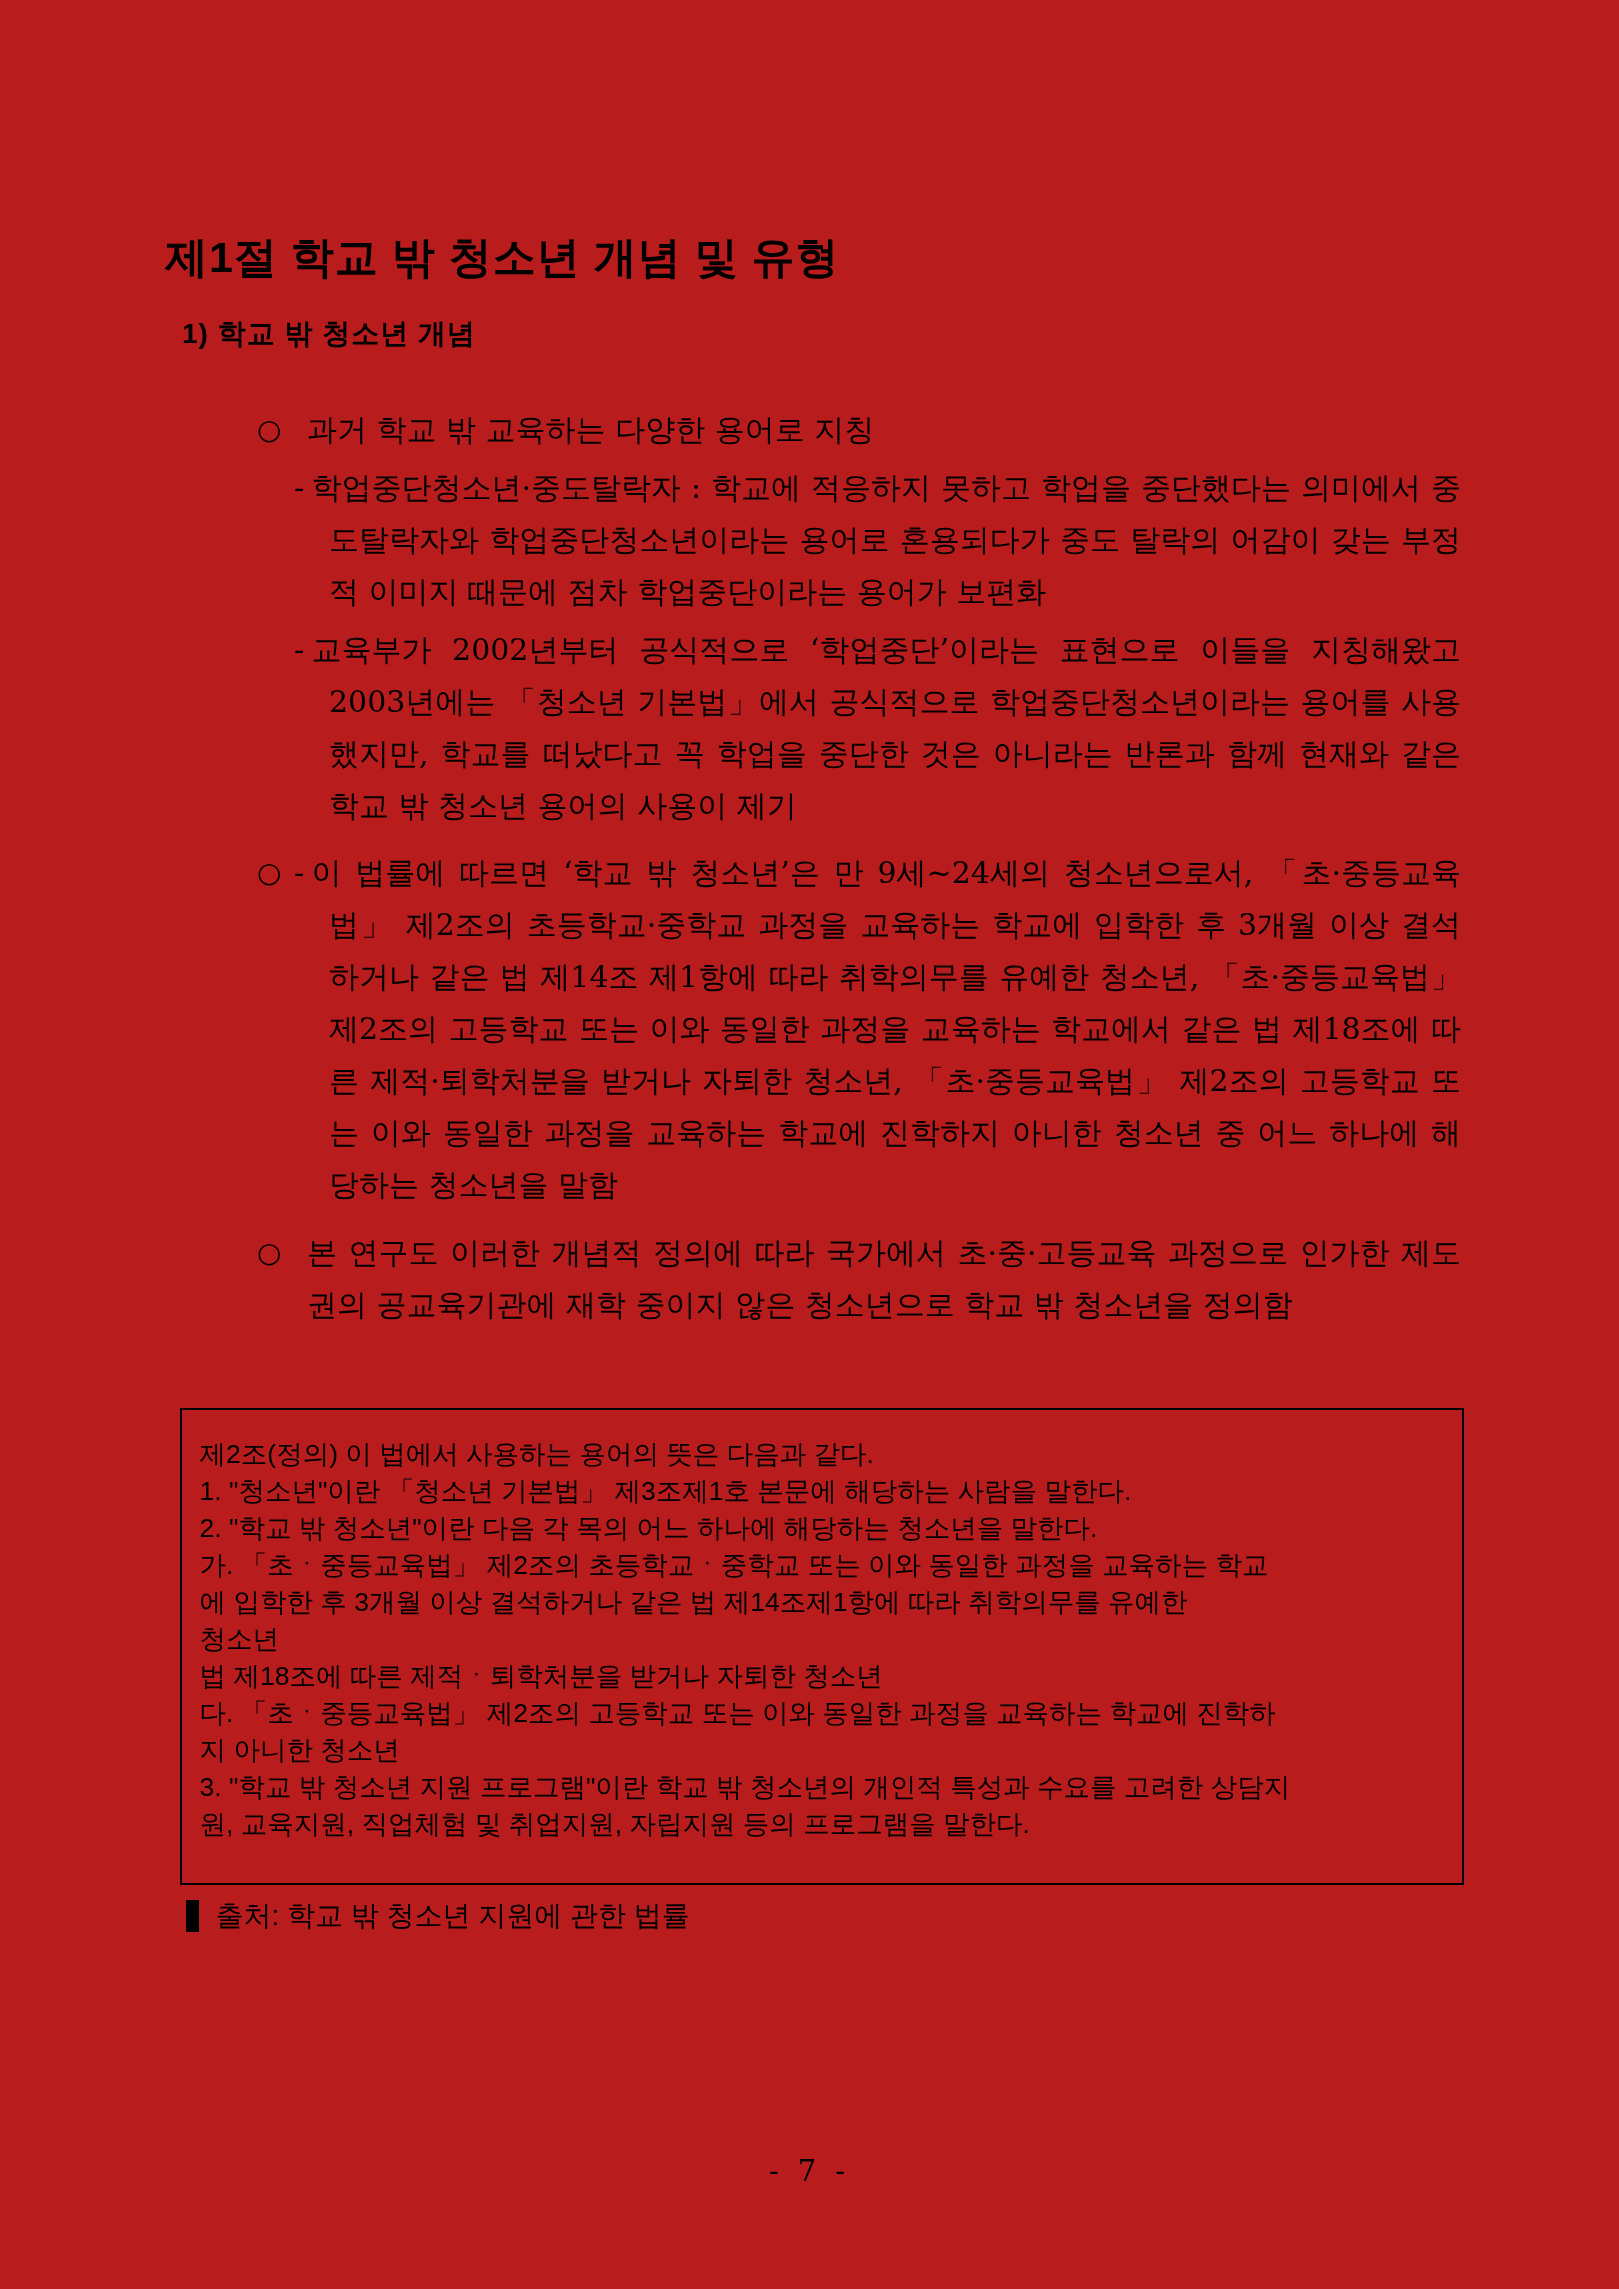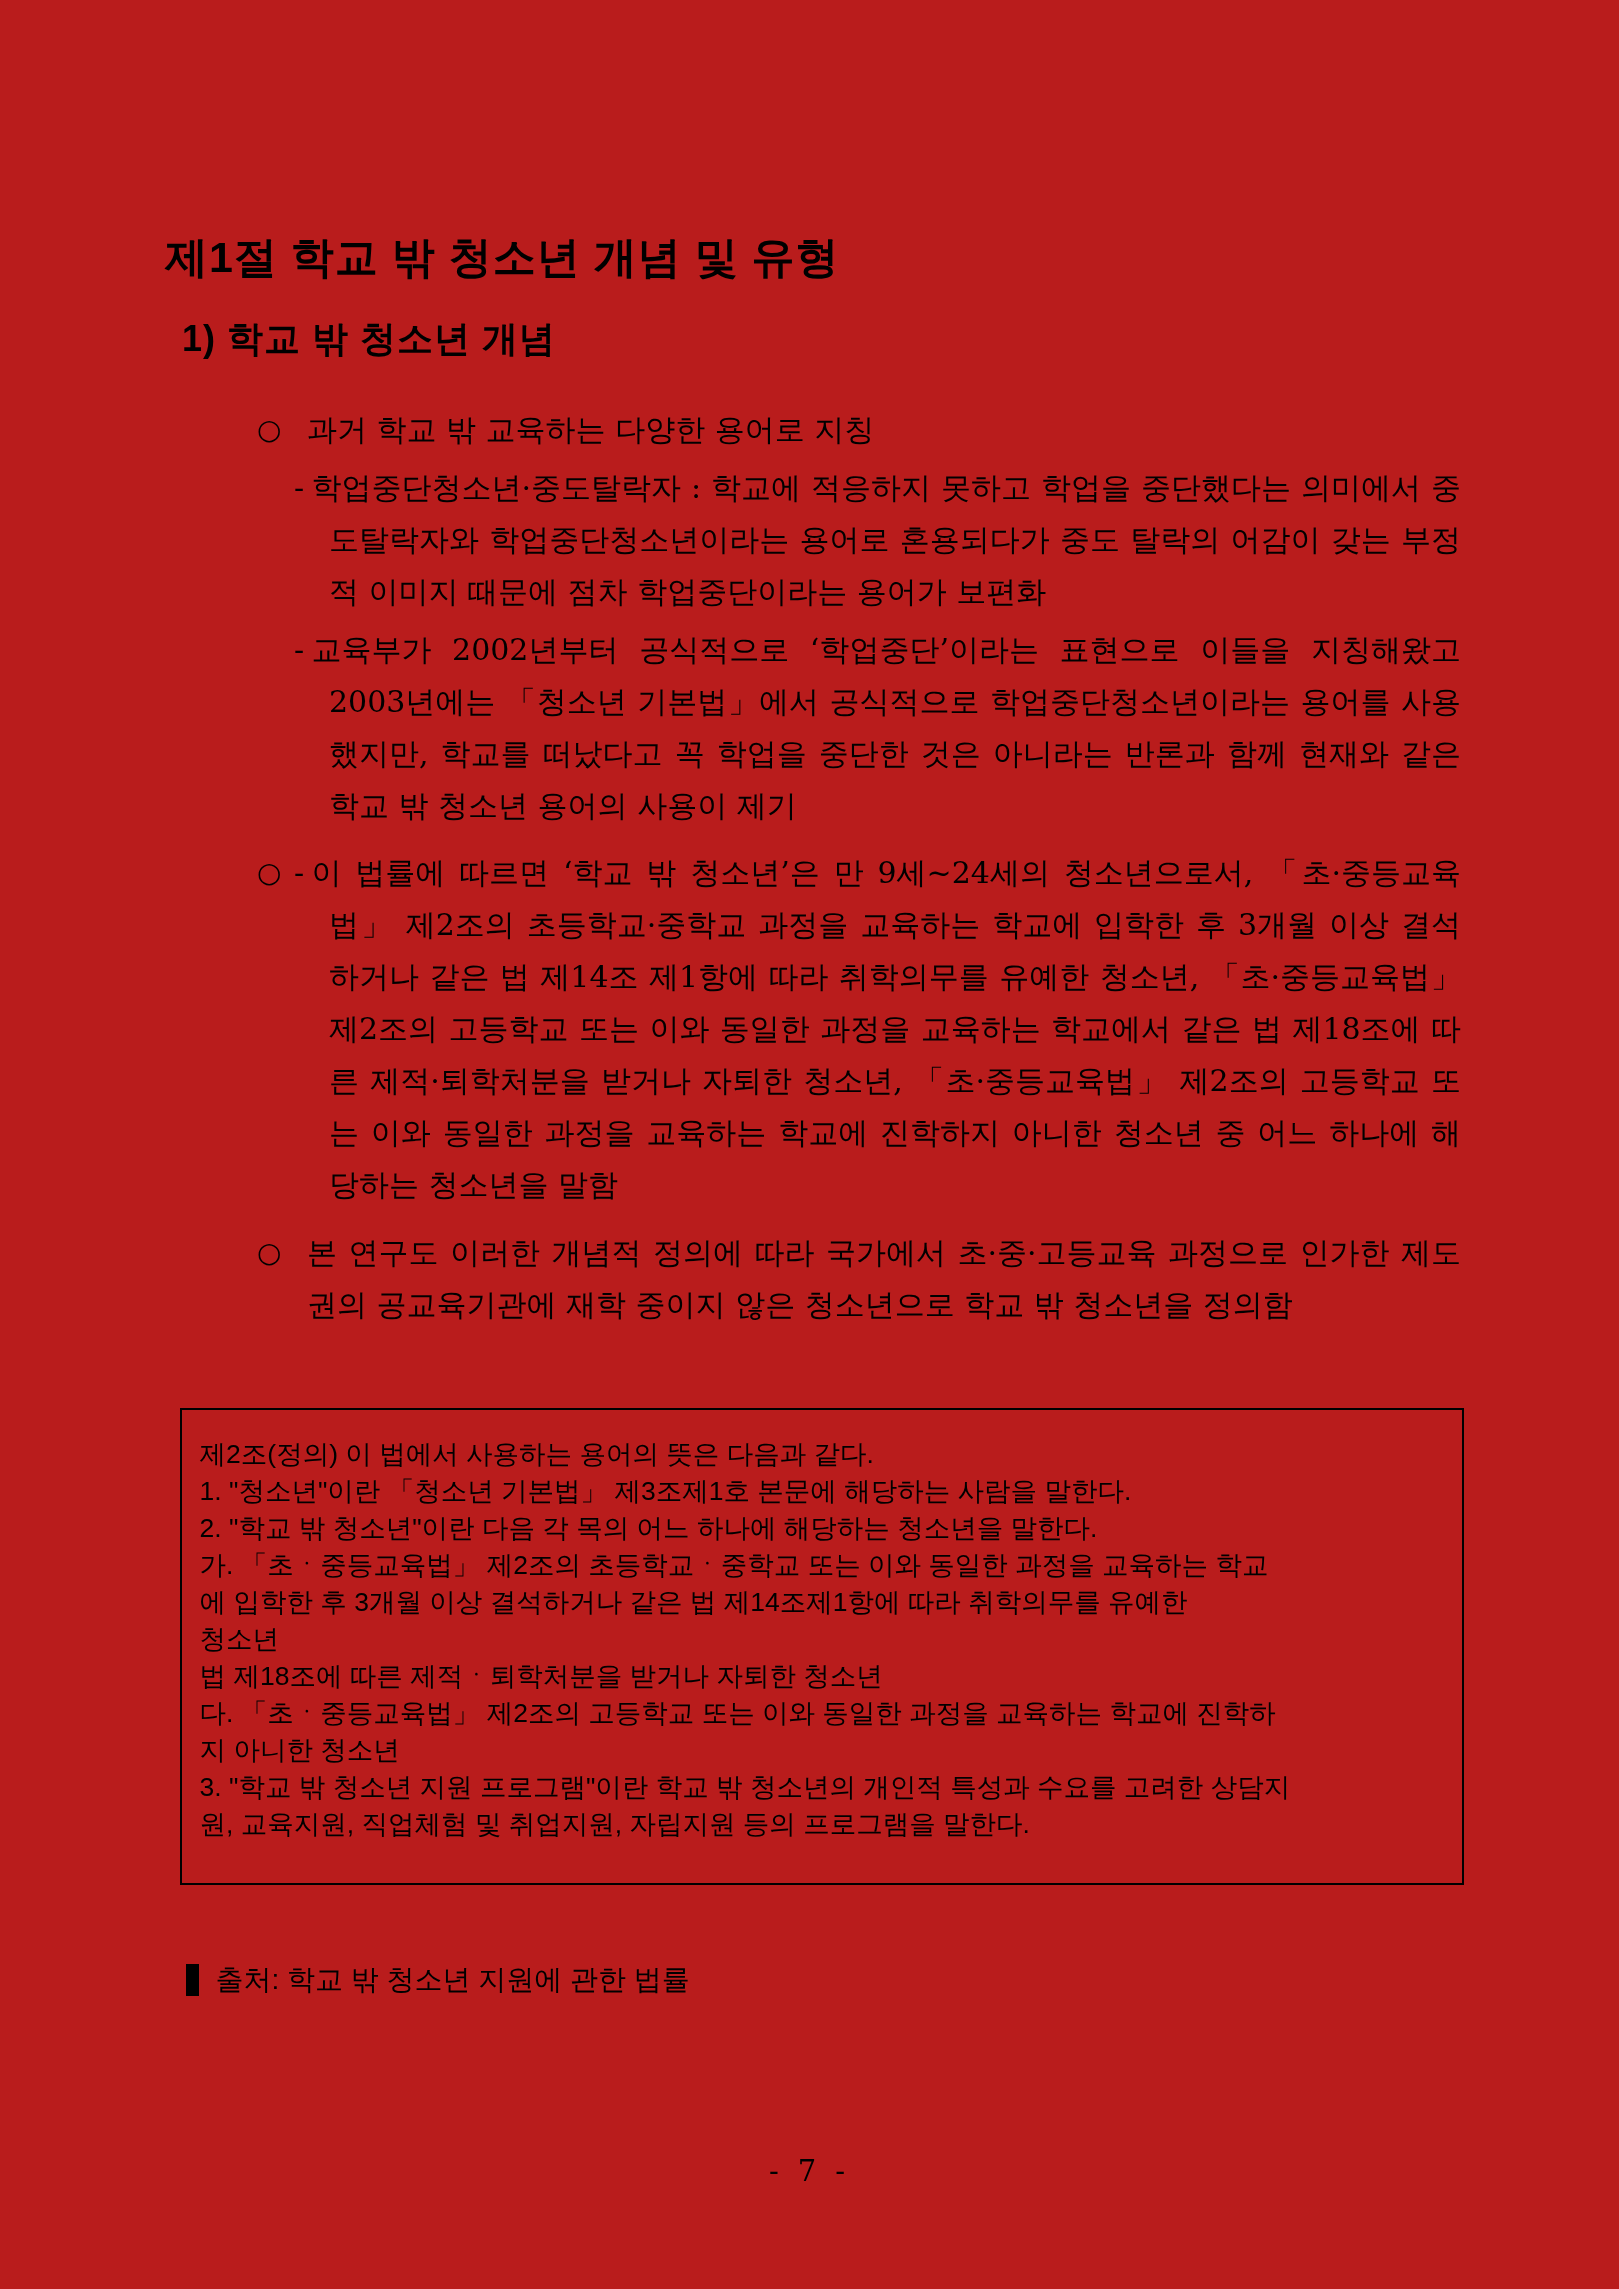--- a/index.html
+++ b/index.html
@@ -24,21 +24,21 @@
     font-size: 43px;
     letter-spacing: 1px;
     white-space: nowrap;
   }
   .sec-subtitle {
     position: absolute;
     left: 182px;
     top: 315px;
     font-family: "Liberation Sans", sans-serif;
     font-weight: bold;
-    font-size: 36px;
+    font-size: 28px;
     letter-spacing: 1px;
     white-space: nowrap;
   }
   .content {
     position: absolute;
     left: 167px;
     top: 404px;
     width: 1294px;
     font-family: "DejaVu Serif", "Liberation Serif", serif;
     font-size: 30px;
@@ -67,21 +67,21 @@
     padding: 25.5px 17.6px 0 17.6px;
     font-family: "Liberation Sans", sans-serif;
     font-size: 26.5px;
     line-height: 37px;
     text-align: left;
   }
   .law-line { white-space: pre-wrap; }
   .source-note {
     position: absolute;
     left: 186px;
-    top: 1960px;
+    top: 1896px;
     font-family: "Liberation Sans", sans-serif;
     font-size: 28px;
     line-height: 39px;
     display: flex;
     align-items: center;
     white-space: nowrap;
   }
   .source-bar {
     display: inline-block;
     width: 12.7px;

